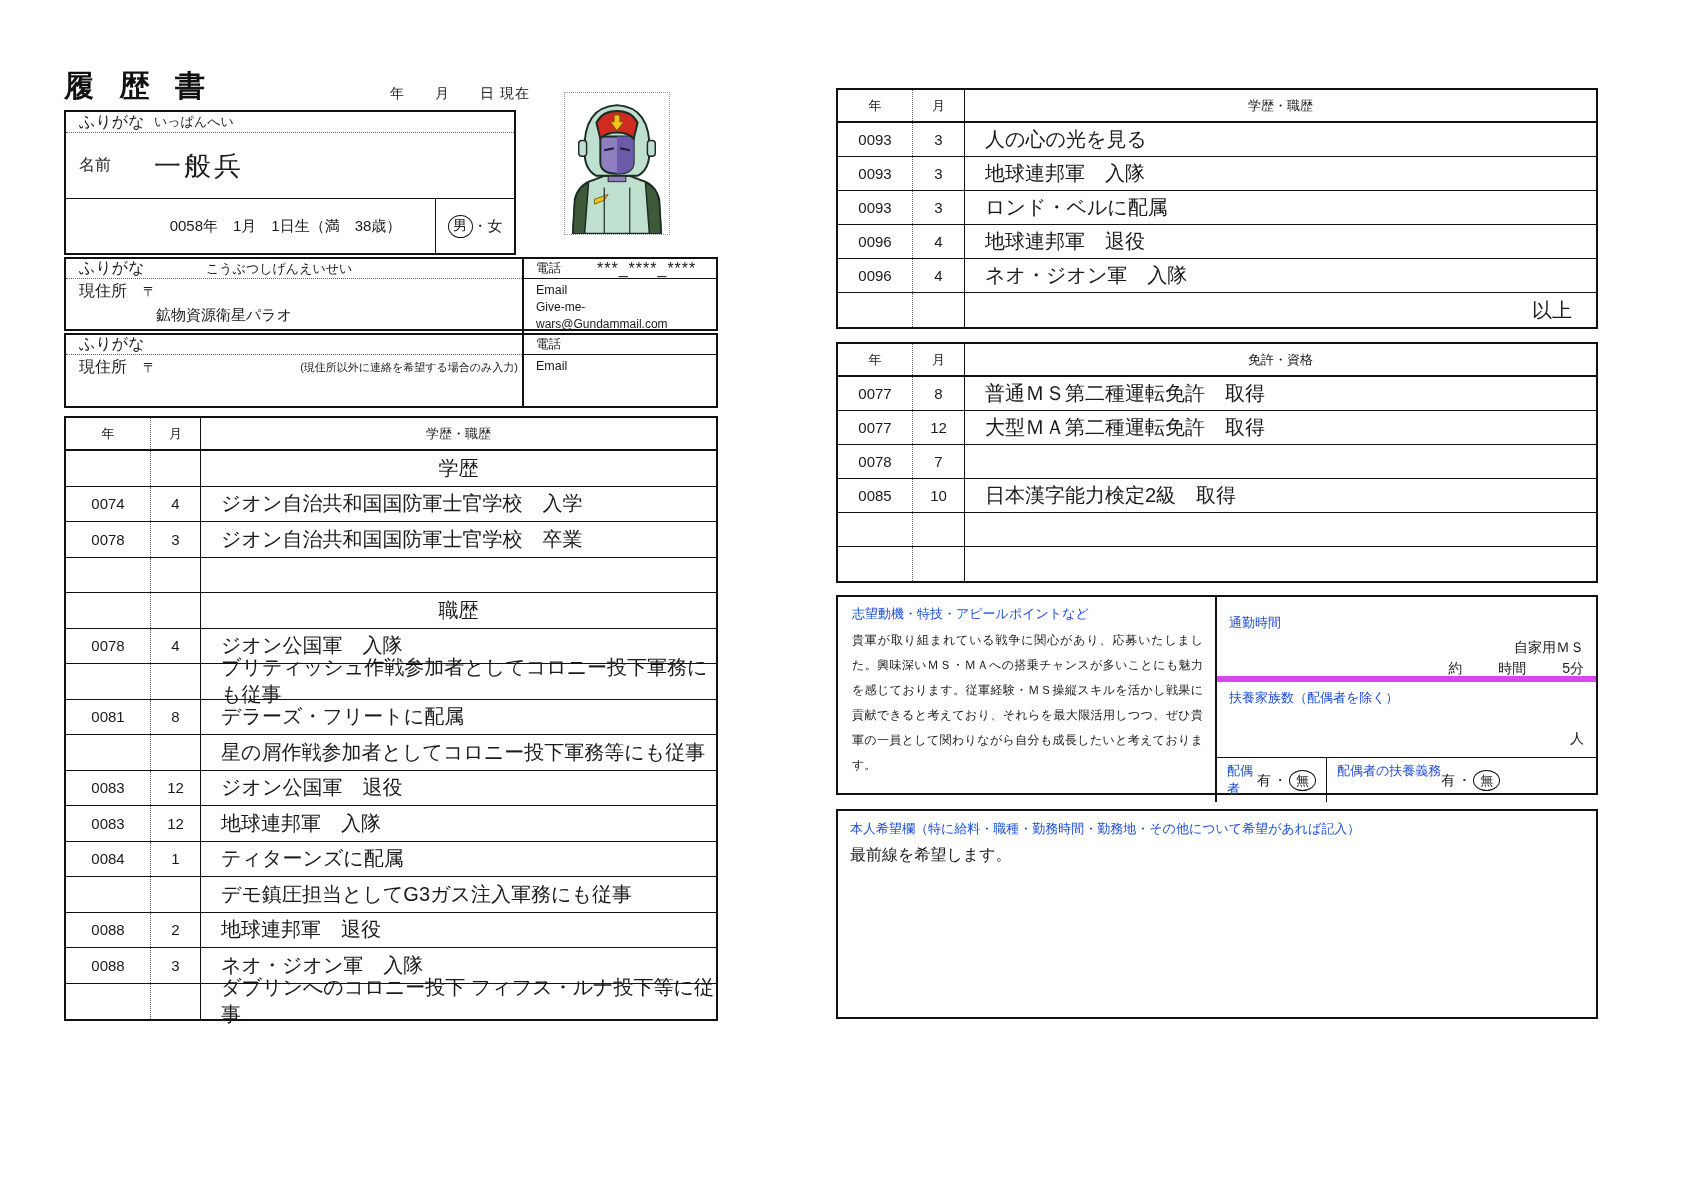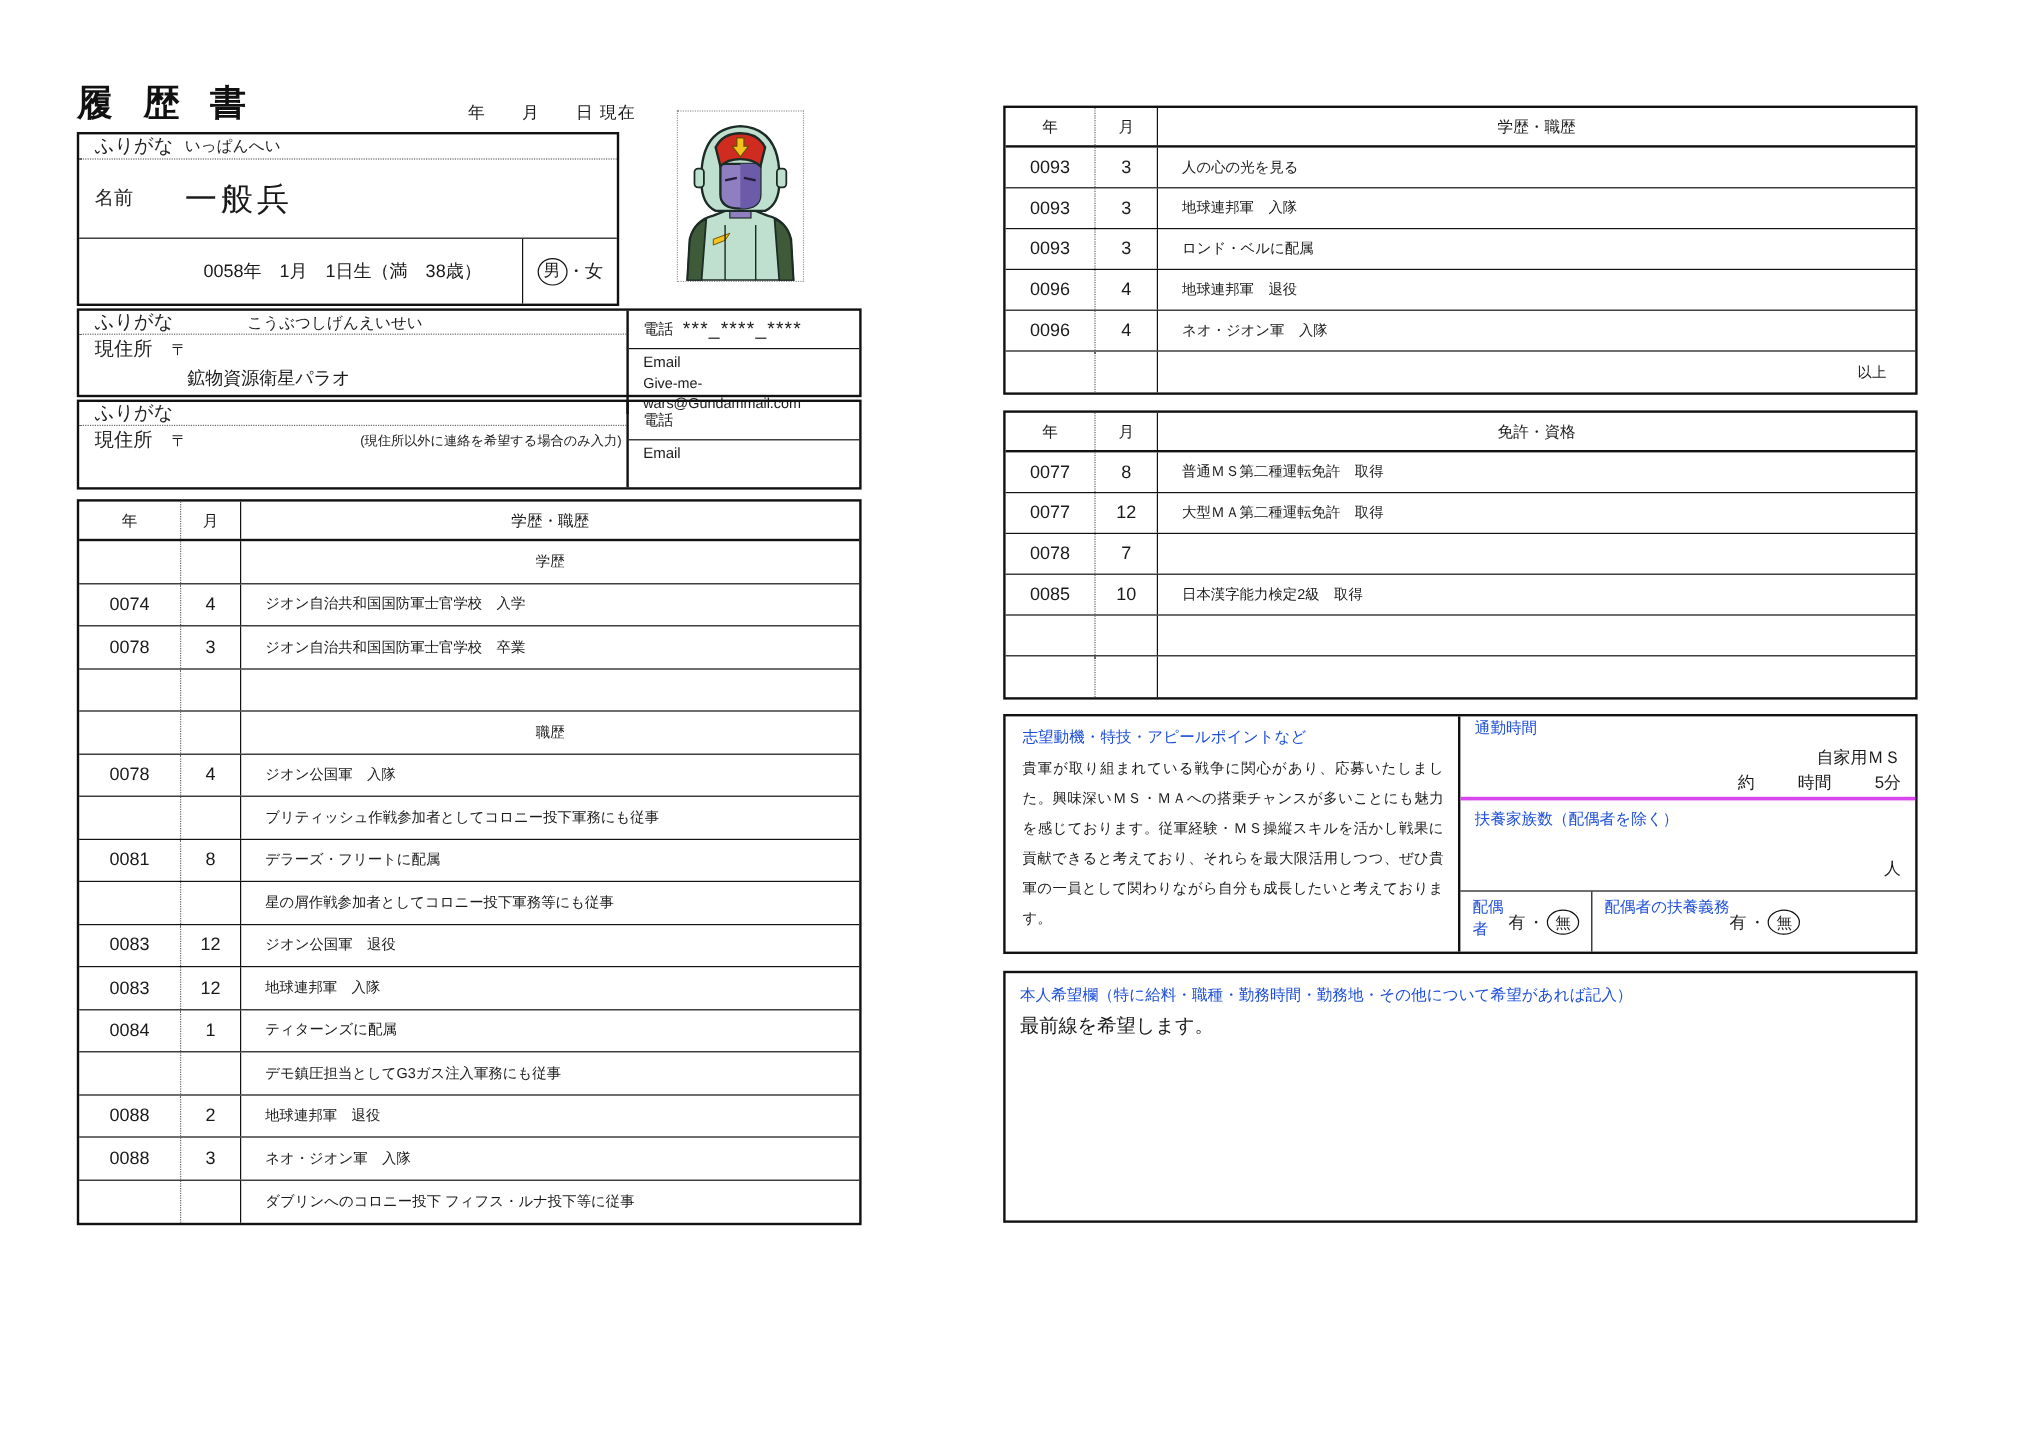--- a/index.html
+++ b/index.html
@@ -47,55 +47,55 @@
   .cb-frow { height:20px; display:flex; align-items:center; border-bottom:1px dotted #666; }
   .cb-frow .lbl { width:140px; padding-left:13px; }
   .cb-frow .val { font-size:13px; }
   .cb-addr { flex:1; padding-top:2px; }
   .addr-top { display:flex; align-items:center; font-size:12px; }
   .addr-top .lbl { width:77px; padding-left:13px; }
   .addr-top .postal { font-size:13px; }
   .addr-top .note { margin-left:auto; padding-right:4px; font-size:11px; white-space:nowrap; }
   .addr-val { padding-left:90px; margin-top:4px; font-size:15px; }
   .cb-right { display:flex; flex-direction:column; }
-  .cb-prow { height:32px; display:flex; align-items:center; gap:8px;
+  .cb-prow { height:20px; display:flex; align-items:center; gap:36px;
     border-bottom:1px solid #111; padding-left:12px; font-size:12.5px; }
   .cb-prow .pval { font-size:16px; letter-spacing:1px; }
   .cb-email { flex:1; padding:3px 6px 0 12px; font-size:12.5px; line-height:17px; }
   .cb-email .email-val { font-size:12px; }
 
   
   .htable { width:100%; border:2px solid #111; background:#fff; }
   .page-left .htable { margin-top:8px; }
   .ht-head { display:flex; align-items:stretch; height:33px; border-bottom:2px solid #111; }
   .ht-row  { display:flex; align-items:stretch; border-bottom:1px solid #111; }
   .page-left .ht-row { height:35.5px; }
   .page-right .ht-row { height:34px; }
   .htable .ht-row:last-child { border-bottom:none; }
   .cell-y { width:85px; border-right:1px dotted #666; display:flex; align-items:center;
     justify-content:center; font-size:15px; }
   .cell-m { width:50px; border-right:1px solid #111; display:flex; align-items:center;
     justify-content:center; font-size:15px; }
-  .cell-d { flex:1; display:flex; align-items:center; padding-left:20px; font-size:12px; }
+  .cell-d { flex:1; display:flex; align-items:center; padding-left:20px; font-size:20px; }
   .ht-head .cell-y, .ht-head .cell-m, .ht-head .cell-d { font-size:13px; }
   .ht-head .cell-d { justify-content:center; padding-left:0; }
   .cell-d.center { justify-content:center; padding-left:0; }
   .cell-d.right  { justify-content:flex-end; padding-right:24px; }
   .page-right .cell-y { width:75px; }
   .page-right .cell-m { width:52px; }
   .tbl-b { margin-top:13px; }
 
   
   .motiv { margin-top:12px; width:762px; height:200px; border:2px solid #111;
     display:grid; grid-template-columns:379px 1fr; background:#fff; }
   .motiv-left { border-right:2px solid #111; padding:8px 12px 8px 14px; overflow:hidden; }
   .small-label { font-size:13px; color:#1d4ed8; }
   .motiv-text { margin-top:5px; font-size:12px; line-height:25px; text-align:justify; }
   .motiv-right { display:flex; flex-direction:column; }
-  .mr-commute { height:70px; border-bottom:3px solid #d946ef; padding:1px 12px; }
+  .mr-commute { height:85px; border-bottom:6px solid #d946ef; padding:17px 12px; }
   .commute-l1 { text-align:right; font-size:14px; margin-top:7px; }
   .commute-l2 { display:flex; justify-content:flex-end; gap:36px; font-size:14px; margin-top:3px; }
   .mr-dep { height:76px; border-bottom:1px solid #111; padding:7px 12px;
     display:flex; flex-direction:column; justify-content:space-between; }
   .dep-unit { align-self:flex-end; font-size:14px; padding-bottom:2px; }
   .mr-spouse-row { flex:1; display:flex; }
   .sp-box { padding:4px 10px; display:flex; flex-direction:row; gap:0; }
   .sp-box.first { width:110px; border-right:1px solid #111; }
   .sp-line { font-size:14px; display:flex; align-items:center; gap:2px; margin-top:1px; }
   .circle-sm { display:inline-flex; align-items:center; justify-content:center;

